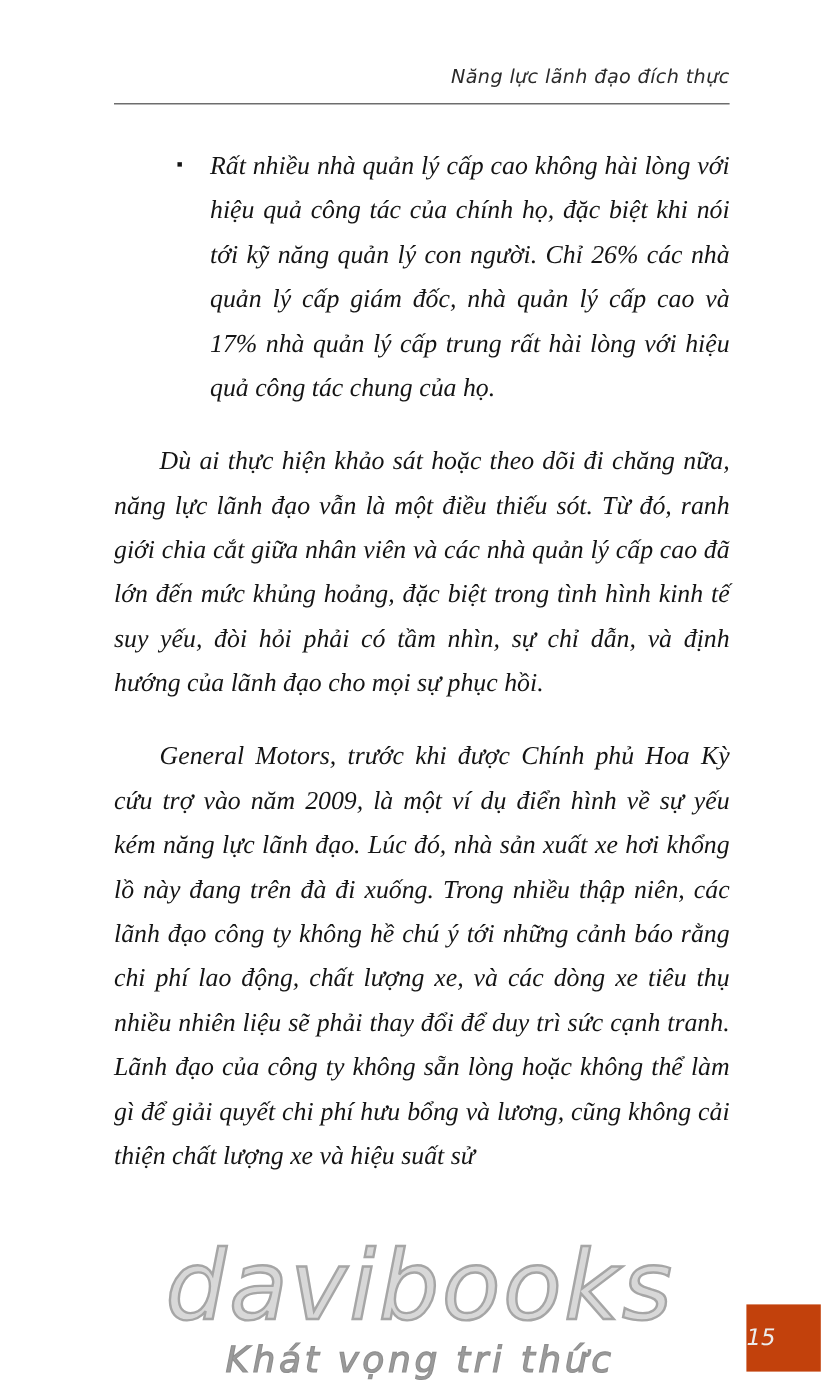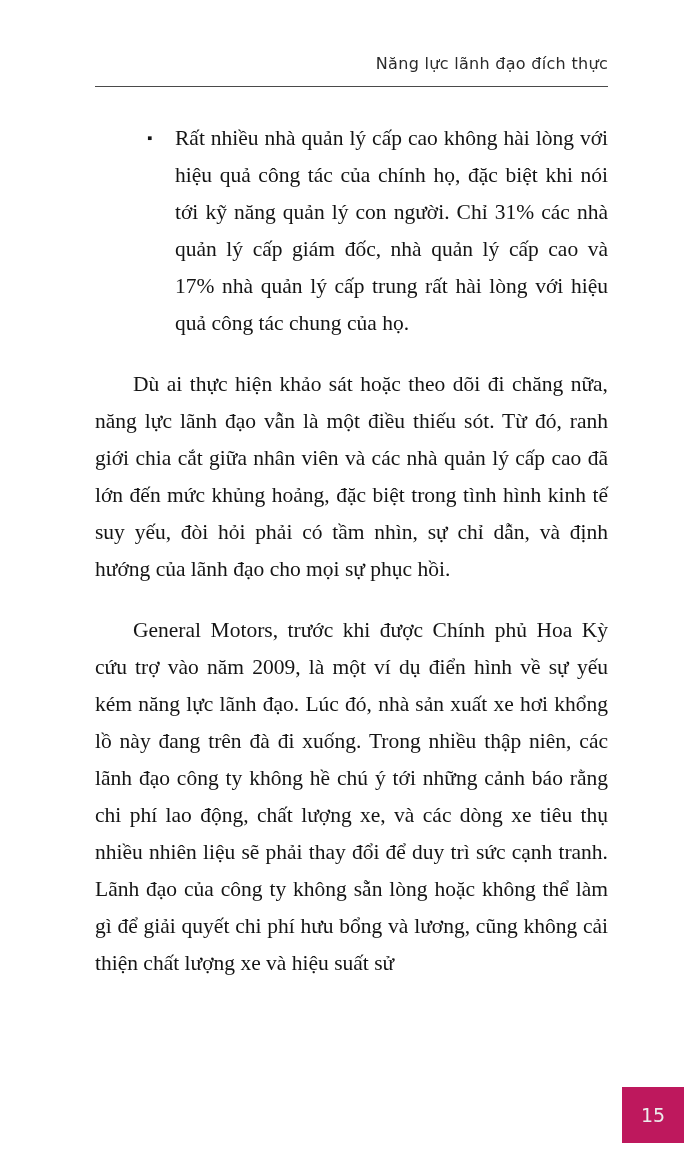--- a/index.html
+++ b/index.html
@@ -1,15 +1,15 @@
 <!DOCTYPE html>
 <html><head>
 <meta charset="utf-8">
 <style>
-  * { margin: 0; padding: 0; box-sizing: border-box; }
+  * { margin: 0; padding: 0; box-sizing: border-box; font-style: italic; }
   html, body { background: #ffffff; }
   .page {
     position: relative;
     width: 700px;
     height: 1152px;
     margin: 0 auto;
     background: #ffffff;
     overflow: hidden;
     font-family: "Liberation Serif", "DejaVu Serif", serif;
     color: #141414;
@@ -86,49 +86,53 @@
     margin-top: 4px;
     color: #9b9b9b;
     -webkit-text-stroke: 1px #8f8f8f;
   }
   .page-badge {
     position: absolute;
     right: 16px;
     bottom: 9px;
     width: 62px;
     height: 56px;
-    background: #be185d;
+    background: #c2410c;
     display: flex;
     align-items: center;
-    justify-content: center;
+    justify-content: flex-start;
     font-family: "DejaVu Sans", "Liberation Sans", sans-serif;
     font-size: 19px;
     color: #ececec;
   }
 </style>
 </head>
 <body>
 
 <div class="page">
 
   <div class="running-head">Năng lực lãnh đạo đích thực</div>
 
   <div class="head-rule"></div>
 
   <div class="content">
 
     <div class="bullet-item">
       <span class="bullet-marker">▪</span>
-      <span class="bullet-text">Rất nhiều nhà quản lý cấp cao không hài lòng với hiệu quả công tác của chính họ, đặc biệt khi nói tới kỹ năng quản lý con người. Chỉ 31% các nhà quản lý cấp giám đốc, nhà quản lý cấp cao và 17% nhà quản lý cấp trung rất hài lòng với hiệu quả công tác chung của họ.</span>
+      <span class="bullet-text">Rất nhiều nhà quản lý cấp cao không hài lòng với hiệu quả công tác của chính họ, đặc biệt khi nói tới kỹ năng quản lý con người. Chỉ 26% các nhà quản lý cấp giám đốc, nhà quản lý cấp cao và 17% nhà quản lý cấp trung rất hài lòng với hiệu quả công tác chung của họ.</span>
     </div>
 
     <div class="para">Dù ai thực hiện khảo sát hoặc theo dõi đi chăng nữa, năng lực lãnh đạo vẫn là một điều thiếu sót. Từ đó, ranh giới chia cắt giữa nhân viên và các nhà quản lý cấp cao đã lớn đến mức khủng hoảng, đặc biệt trong tình hình kinh tế suy yếu, đòi hỏi phải có tầm nhìn, sự chỉ dẫn, và định hướng của lãnh đạo cho mọi sự phục hồi.</div>
 
     <div class="para">General Motors, trước khi được Chính phủ Hoa Kỳ cứu trợ vào năm 2009, là một ví dụ điển hình về sự yếu kém năng lực lãnh đạo. Lúc đó, nhà sản xuất xe hơi khổng lồ này đang trên đà đi xuống. Trong nhiều thập niên, các lãnh đạo công ty không hề chú ý tới những cảnh báo rằng chi phí lao động, chất lượng xe, và các dòng xe tiêu thụ nhiều nhiên liệu sẽ phải thay đổi để duy trì sức cạnh tranh. Lãnh đạo của công ty không sẵn lòng hoặc không thể làm gì để giải quyết chi phí hưu bổng và lương, cũng không cải thiện chất lượng xe và hiệu suất sử</div>
 
   </div>
 
+  <div class="watermark">
+    <div class="wm-brand">davibooks</div>
+    <div class="wm-slogan">Khát vọng tri thức</div>
+  </div>
 
   <div class="page-badge">
     <span>15</span>
   </div>
 
 </div>
 
 </body></html>

